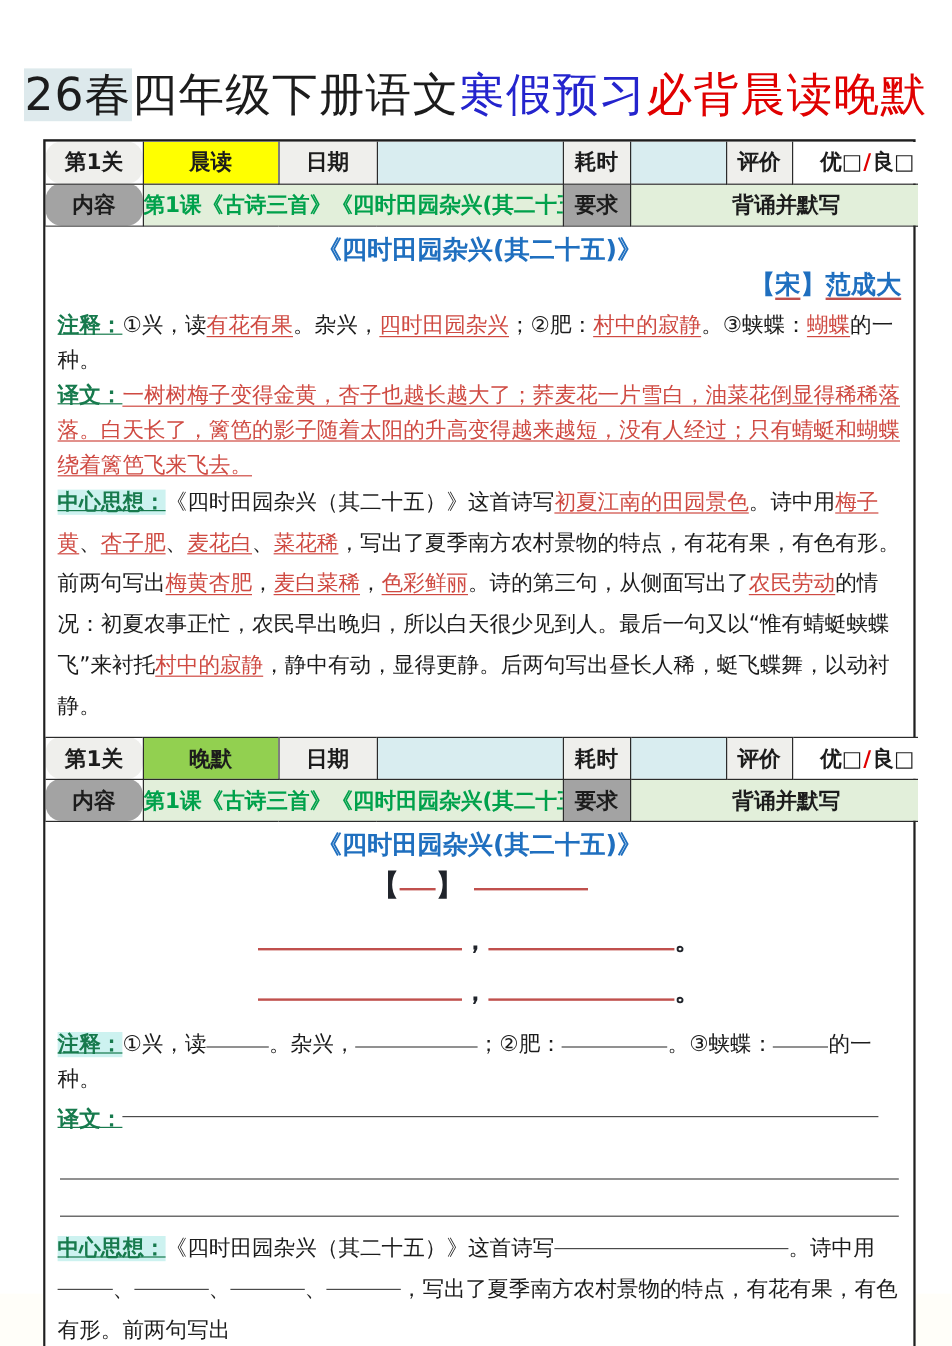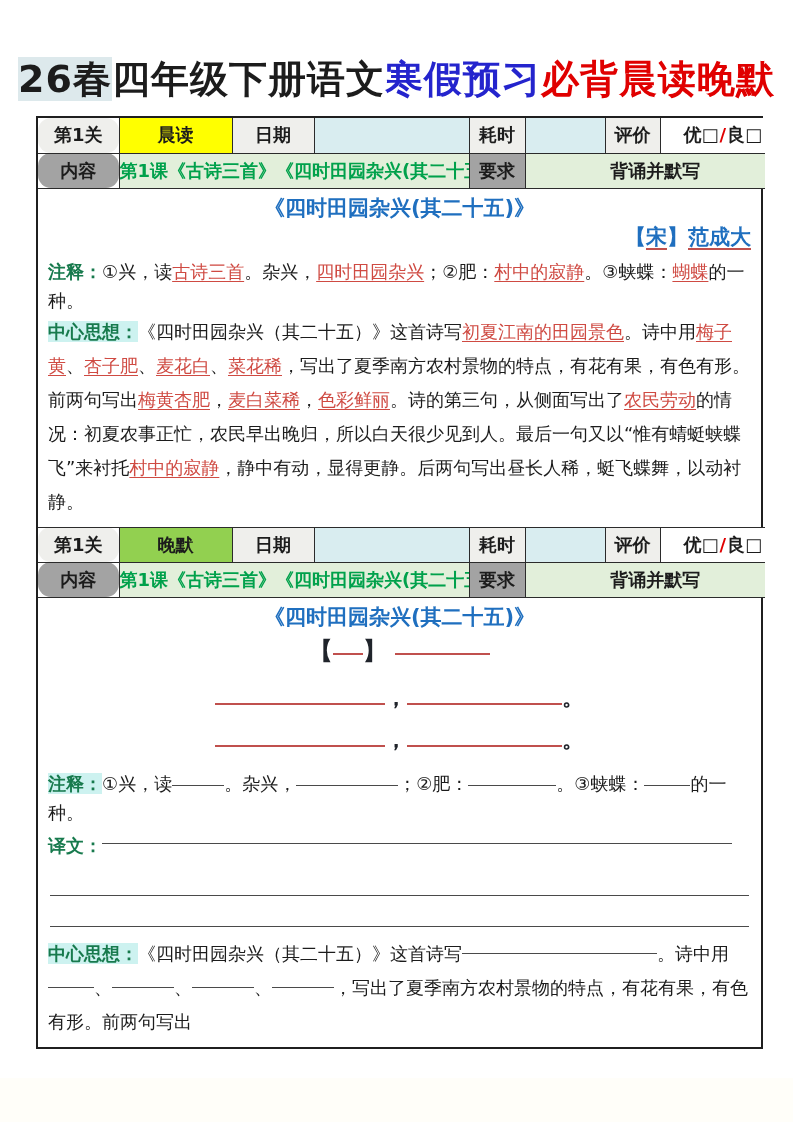--- a/index.html
+++ b/index.html
@@ -11,21 +11,21 @@
     overflow: hidden;
   }
   .page { width: 793px; height: 1122px; background:#fffef9; position: relative; }
   .page-inner { background:#ffffff; height: 1078px; }
 
   
   .title {
     padding-top: 50px;
     text-align: center;
     font-size: 38px;
-    font-weight: bold;
+    font-weight: normal;
     letter-spacing: 1px;
     line-height: 58px;
     white-space: nowrap;
   }
   .t-hl   { background: #dde9ec; }
   .t-blue { color: #2424cd; }
   .t-red  { color: #e00000; }
 
   
   .doc {
@@ -78,21 +78,21 @@
   .run-bk { color: #20242b; }
 
   .blank { display: inline-block; height: 0.95em; vertical-align: baseline; }
   .run-kb { border-bottom: 1.5px solid #4a4a4a; }
   .run-rb { border-bottom: 2px solid #c0504d; }
 
   .para { font-size: 18px; }
   .notes   { line-height: 29px; margin-top: 5px; }
   .trans   { line-height: 29px; }
   .central { line-height: 34px; }
-  .label { color: #177a4d; font-weight: bold; }
+  .label { color: #177a4d; font-weight: bold; text-decoration: underline; }
   .hl { background: #cdf2f0; }
 
   .trans2 { line-height: 38px; }
   .blank-line {
     border-bottom: 1.5px solid #4a4a4a;
     height: 31px; margin: 0 2px;
   }
   .central2-gap { margin-top: 10px; }
 </style>
 </head>
@@ -132,21 +132,22 @@
         <td class="c-green course" colspan="3">第1课《古诗三首》《四时田园杂兴(其二十五)》</td>
         <td class="c-peach">要求</td>
         <td class="c-green" colspan="3">背诵并默写</td>
       </tr>
     </tbody>
         </table>
 
     <div class="content">
       <div class="poem-title run-p">《四时田园杂兴(其二十五)》</div>
       <div class="poem-byline"><span class="run-p">【</span><span class="run-pu">宋</span><span class="run-p">】</span><span class="run-pu">范成大</span></div>
-      <p class="para notes"><span class="label">注释：</span><span><span class="run-k">①兴，读</span><span class="run-r">古诗三首</span><span class="run-k">。杂兴，</span><span class="run-r">四时田园杂兴</span><span class="run-k">；②肥：</span><span class="run-r">村中的寂静</span><span class="run-k">。③蛱蝶：</span><span class="run-r">蝴蝶</span><span class="run-k">的一种。</span></span></p>
+      <p class="para notes"><span class="label">注释：</span><span><span class="run-k">①兴，读</span><span class="run-r">有花有果</span><span class="run-k">。杂兴，</span><span class="run-r">四时田园杂兴</span><span class="run-k">；②肥：</span><span class="run-r">村中的寂静</span><span class="run-k">。③蛱蝶：</span><span class="run-r">蝴蝶</span><span class="run-k">的一种。</span></span></p>
+      <p class="para trans"><span class="label">译文：</span><span><span class="run-r">一树树梅子变得金黄，杏子也越长越大了；荞麦花一片雪白，油菜花倒显得稀稀落落。白天长了，篱笆的影子随着太阳的升高变得越来越短，没有人经过；只有蜻蜓和蝴蝶绕着篱笆飞来飞去。</span></span></p>
       <p class="para central"><span class="label hl">中心思想：</span><span><span class="run-k">《四时田园杂兴（其二十五）》这首诗写</span><span class="run-r">初夏江南的田园景色</span><span class="run-k">。诗中用</span><span class="run-r">梅子黄</span><span class="run-k">、</span><span class="run-r">杏子肥</span><span class="run-k">、</span><span class="run-r">麦花白</span><span class="run-k">、</span><span class="run-r">菜花稀</span><span class="run-k">，写出了夏季南方农村景物的特点，有花有果，有色有形。前两句写出</span><span class="run-r">梅黄杏肥</span><span class="run-k">，</span><span class="run-r">麦白菜稀</span><span class="run-k">，</span><span class="run-r">色彩鲜丽</span><span class="run-k">。诗的第三句，从侧面写出了</span><span class="run-r">农民劳动</span><span class="run-k">的情况：初夏农事正忙，农民早出晚归，所以白天很少见到人。最后一句又以“惟有蜻蜓蛱蝶飞”来衬托</span><span class="run-r">村中的寂静</span><span class="run-k">，静中有动，显得更静。后两句写出昼长人稀，蜓飞蝶舞，以动衬静。</span></span></p>
     </div>
 
     <table class="hdr" style="border-top:1.6px solid #2b2b2b">
       <colgroup>
         <col style="width:81px">
             <col style="width:113px">
             <col style="width:82px">
             <col style="width:155px">
         <col style="width:56px">

